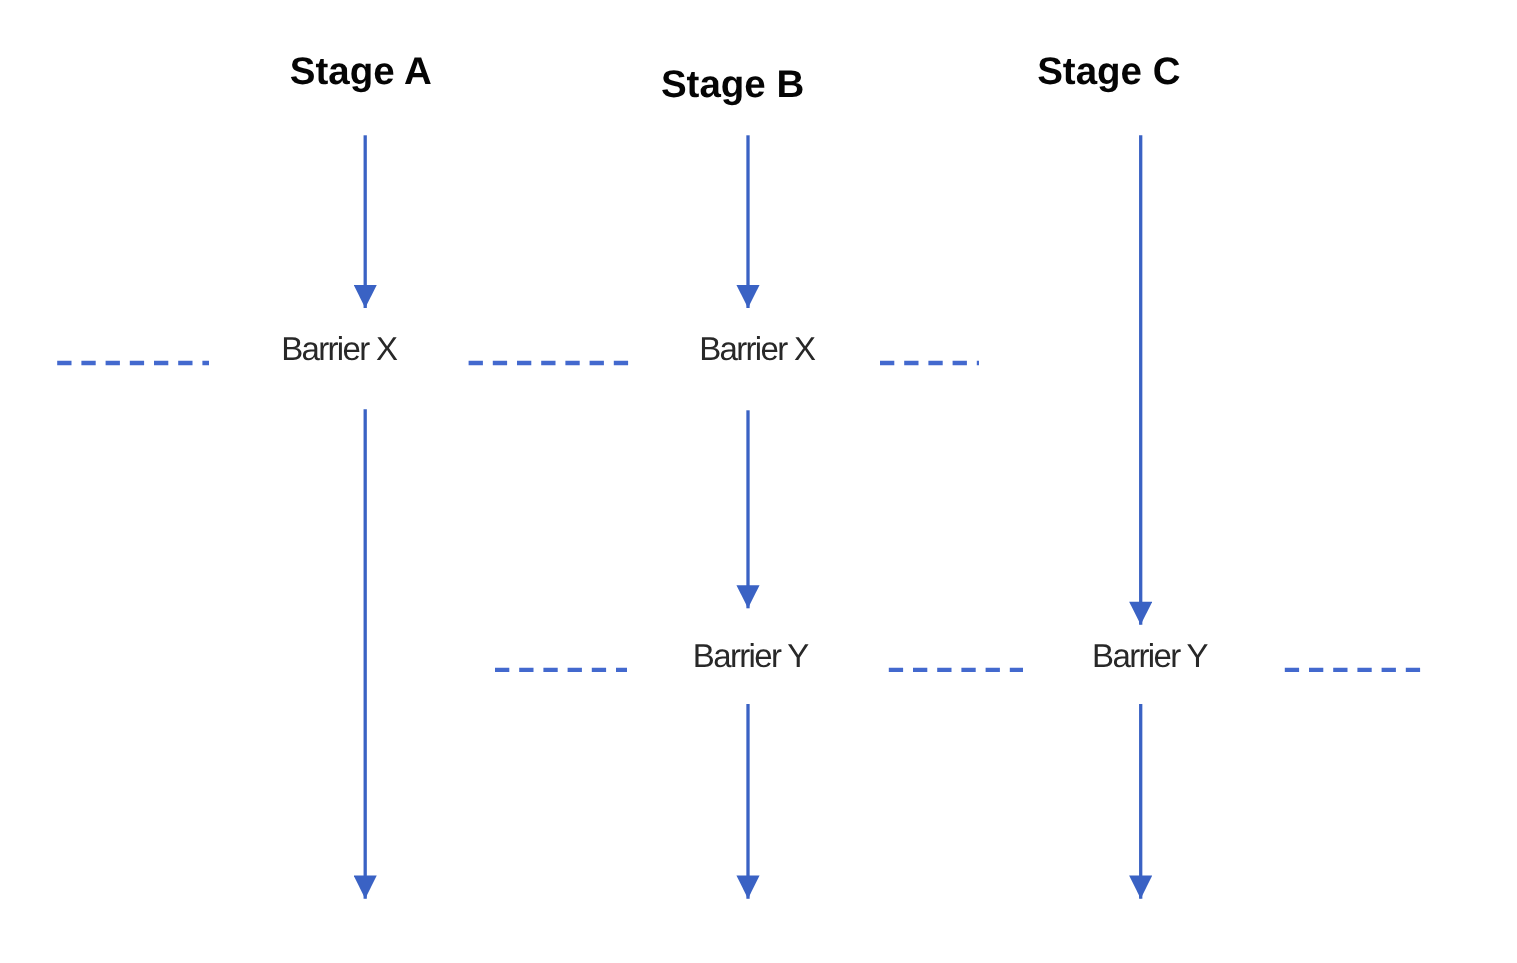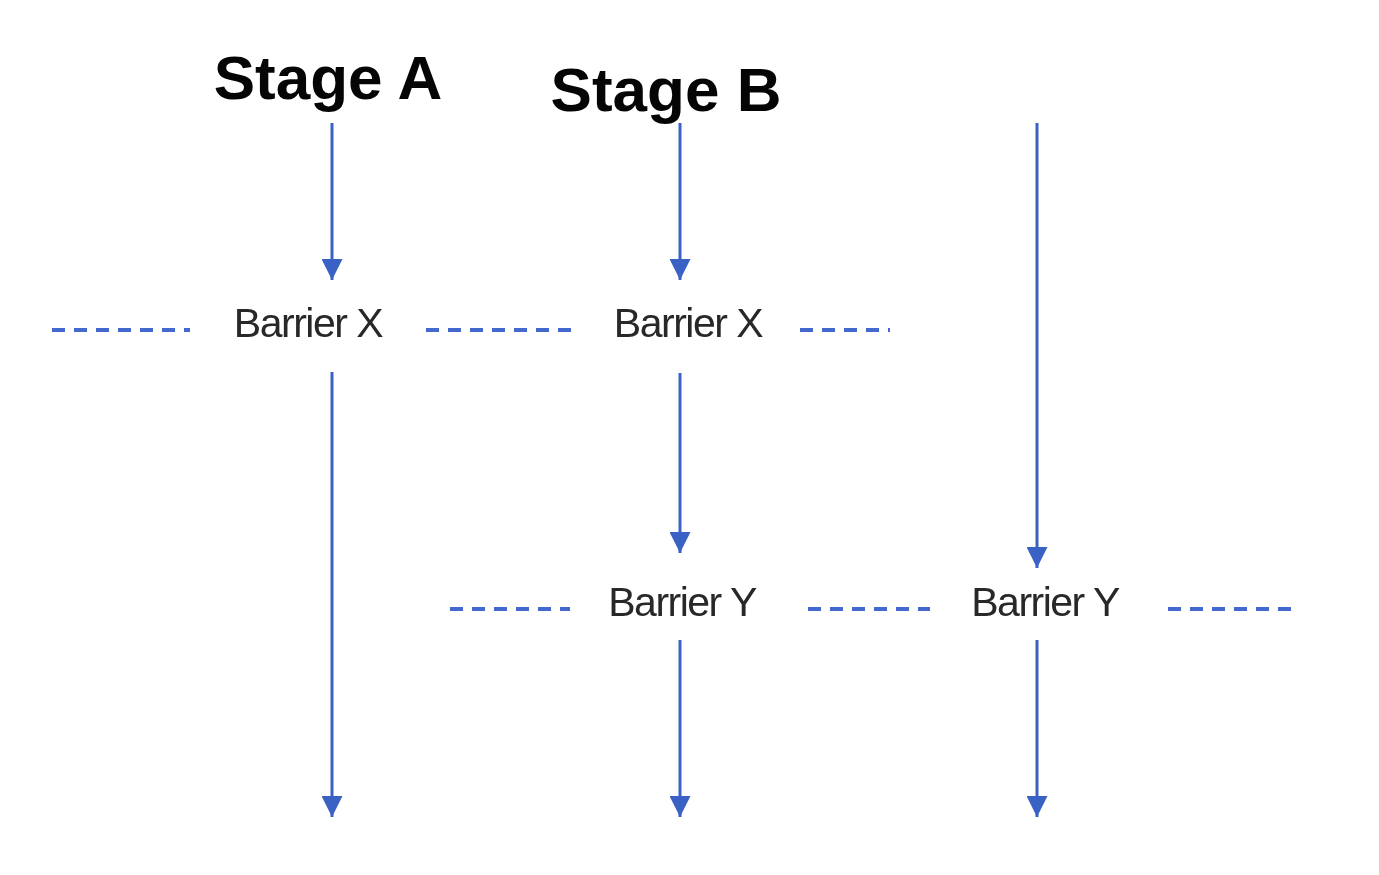--- a/index.html
+++ b/index.html
@@ -20,27 +20,27 @@
     left: 0;
     top: 0;
   }
   .label {
     position: absolute;
     transform: translateX(-50%);
     white-space: nowrap;
     line-height: 1;
   }
   .stage-label {
-    font-size: 62px;
+    font-size: 35px;
     font-weight: 700;
     color: #050505;
     letter-spacing: 0px;
   }
   .barrier-label {
-    font-size: 41px;
+    font-size: 30px;
     font-weight: 400;
     color: #282828;
     letter-spacing: -1.5px;
   }
 </style>
 </head>
 <body>
 
 <div class="canvas">
 
@@ -65,20 +65,21 @@
     <line x1="426" y1="330" x2="574" y2="330" stroke="#4369CE" stroke-width="4" stroke-dasharray="13 9"></line>
     <line x1="800" y1="330" x2="890" y2="330" stroke="#4369CE" stroke-width="4" stroke-dasharray="13 9"></line>
 
     <line x1="450" y1="609" x2="570" y2="609" stroke="#4369CE" stroke-width="4" stroke-dasharray="13 9"></line>
     <line x1="808" y1="609" x2="930" y2="609" stroke="#4369CE" stroke-width="4" stroke-dasharray="13 9"></line>
     <line x1="1168" y1="609" x2="1292" y2="609" stroke="#4369CE" stroke-width="4" stroke-dasharray="13 9"></line>
   </svg>
 
   <div class="label stage-label" style="left:328px; top:47px;">Stage A</div>
   <div class="label stage-label" style="left:666px; top:59px;">Stage B</div>
+  <div class="label stage-label" style="left:1008px; top:47px;">Stage C</div>
 
   <div class="label barrier-label" style="left:308px; top:303px;">Barrier X</div>
   <div class="label barrier-label" style="left:688px; top:303px;">Barrier X</div>
 
   <div class="label barrier-label" style="left:682px; top:582px;">Barrier Y</div>
   <div class="label barrier-label" style="left:1045px; top:582px;">Barrier Y</div>
 
 </div>
 
 </body></html>

